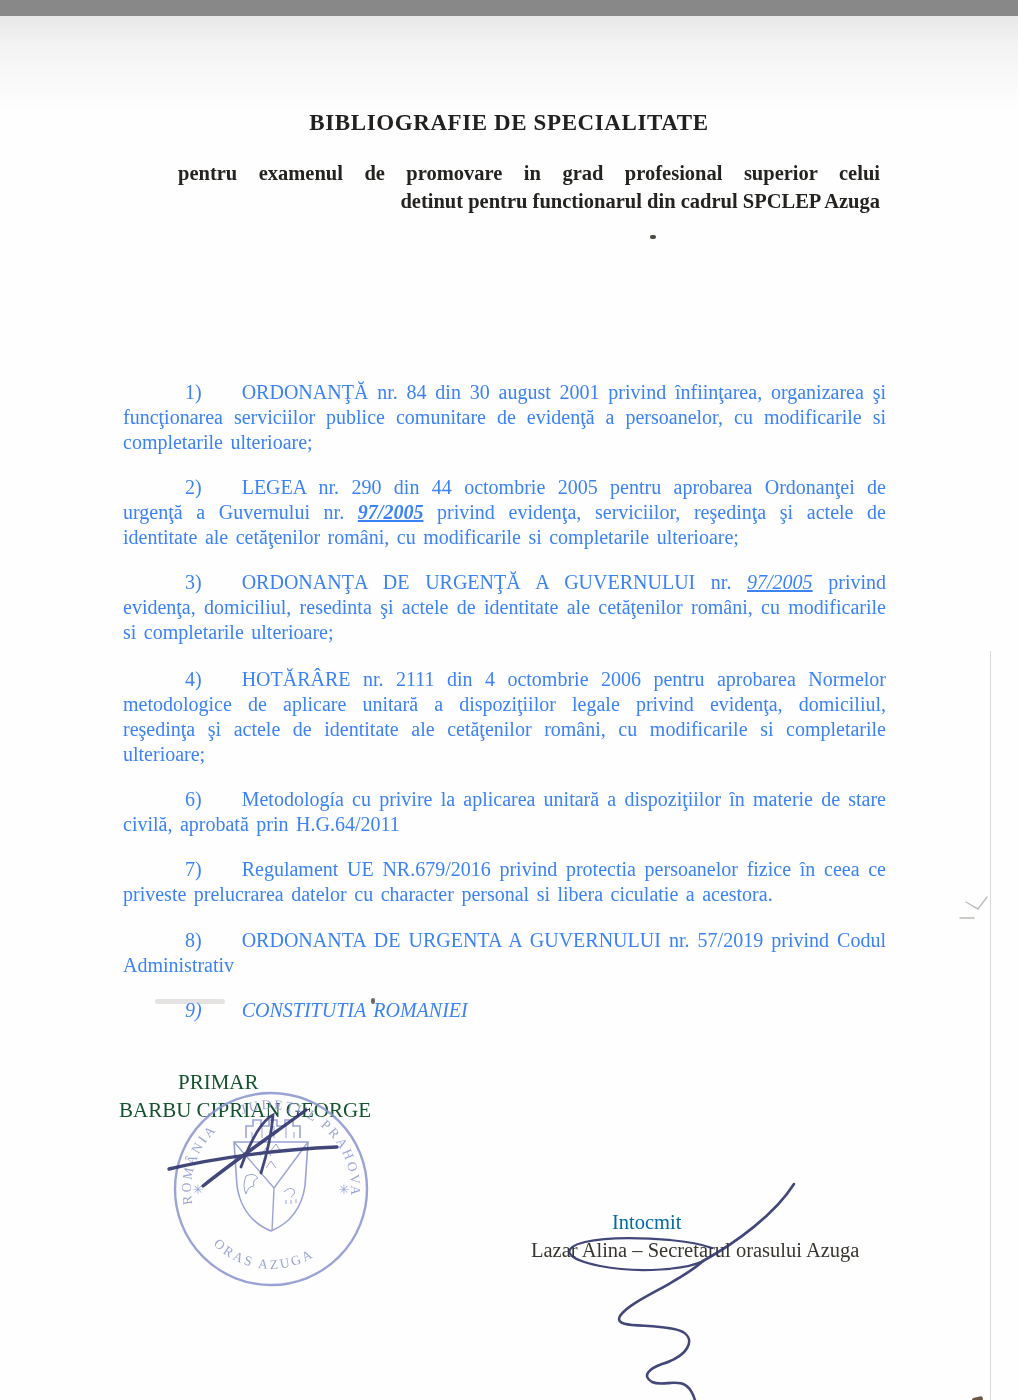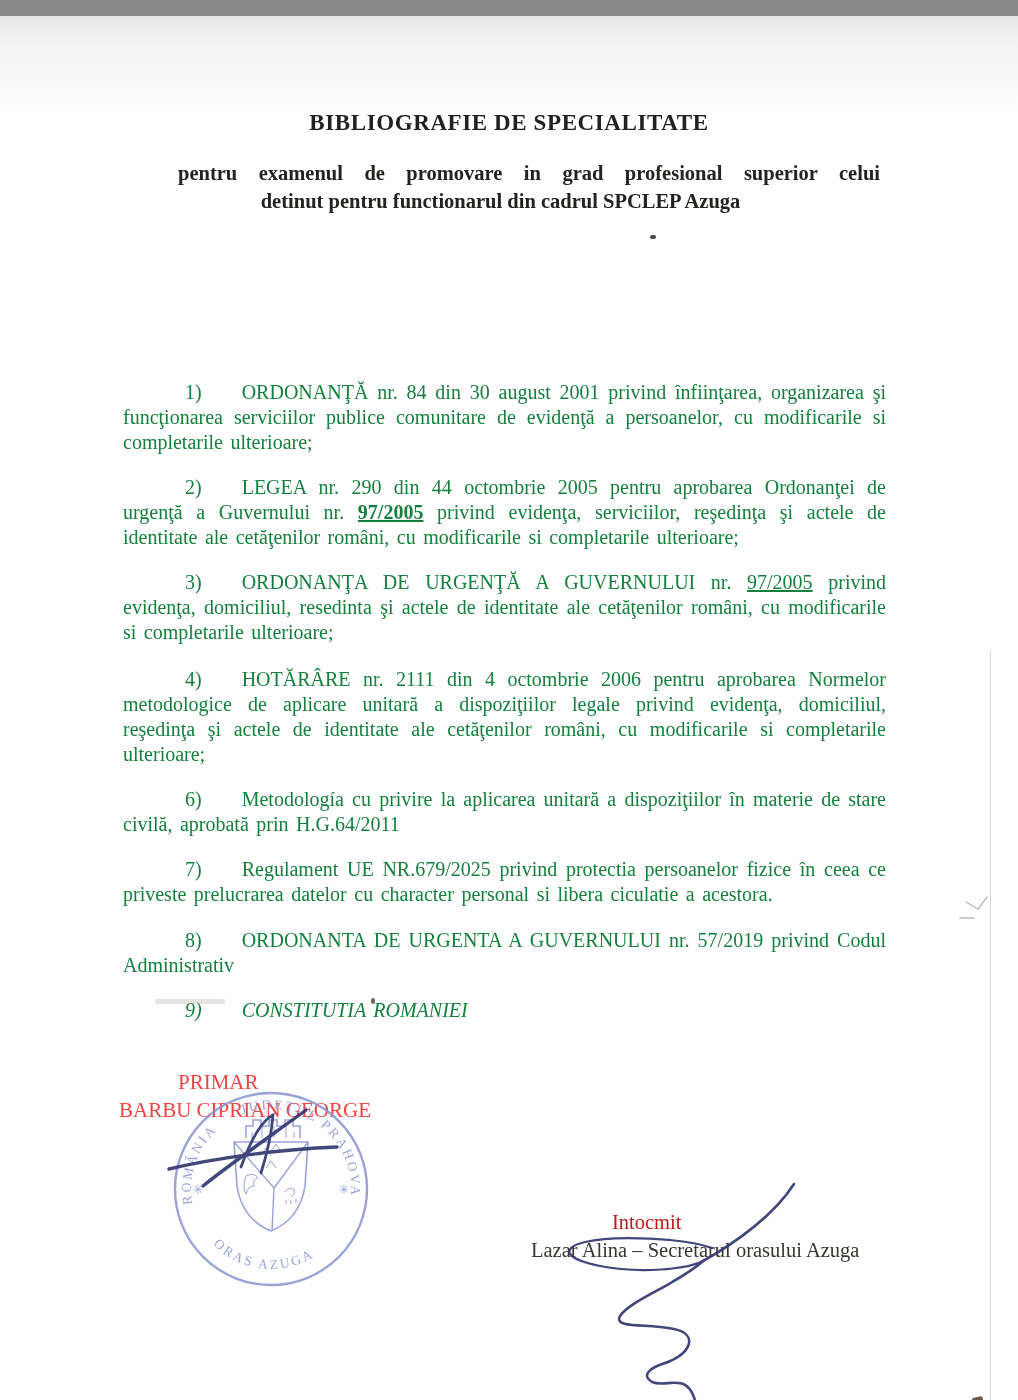--- a/index.html
+++ b/index.html
@@ -15,38 +15,38 @@
   }
   .doc-title{
     position:absolute; top:94px; left:0; width:100%; text-align:center;
     font-weight:bold; font-size:23px; letter-spacing:.6px; color:#222120;
   }
   .doc-subtitle{
     position:absolute; top:143px; left:121px; width:759px;
     font-weight:bold; font-size:20.5px; line-height:28px; color:#242320;
   }
   .doc-subtitle .l1{ text-indent:57px; text-align:justify; text-align-last:justify; }
-  .doc-subtitle .l2{ text-align:center; }
+  .doc-subtitle .l2{ text-align:right; }
   .bib{
     position:absolute; top:344px; left:123px; width:763px;
-    font-size:20px; line-height:25px; color:#15803d;
+    font-size:20px; line-height:25px; color:#3b82f6;
   }
   .bib-item{ text-align:justify; text-indent:62px; word-spacing:2.5px; }
   .bib-item:nth-child(4){ margin-top:22px; }
   .bib-item:nth-child(5){ margin-top:20px; }
   .bib-item:nth-child(7){ margin-top:21px; }
   .bib-item:nth-child(8){ margin-top:16px;font-style:italic; }
   .bib-item:nth-child(9){ margin-top:24px; }
   .bib-gap{ display:inline-block; width:40px; }
-  .b{ font-weight:bold; } .u{ text-decoration:underline; }
+  .b{ font-weight:bold; } .u{ text-decoration:underline;font-style:italic; }
   .sig-left{
-    position:absolute; left:119px; top:1052px; font-size:21px; line-height:28px; color:#ef4444;
+    position:absolute; left:119px; top:1052px; font-size:21px; line-height:28px; color:#14532d;
   }
   .sig-left .role{ padding-left:59px; }
-  .prepared-label{ position:absolute; left:612px; top:1195px; font-size:20.5px; color:#b91c1c; }
+  .prepared-label{ position:absolute; left:612px; top:1195px; font-size:20.5px; color:#0369a1; }
   .prepared-name{ position:absolute; left:531px; top:1223px; font-size:20.5px; color:#39362f; }
   .stamp-svg{ position:absolute; left:162px; top:1064px; width:218px; height:218px; opacity:.85; }
   .ink-svg{ position:absolute; left:0; top:0; width:1018px; height:1400px; pointer-events:none; }
   .scan-line{ position:absolute; left:990px; top:635px; width:1px; height:765px;
     background:rgba(170,170,170,.45); }
   .speck-a{ position:absolute; left:650px; top:219px; width:6px; height:4px; background:#4d4a45; border-radius:2px; }
   .speck-b{ position:absolute; left:371px; top:982px; width:4px; height:6px; background:#6e6a63; border-radius:2px; }
   .speck-c{ position:absolute; left:972px; top:1381px; width:11px; height:5px; background:#6b5743; border-radius:3px; transform:rotate(-12deg); }
   .smudge{ position:absolute; left:155px; top:983px; width:70px; height:5px; background:rgba(150,148,145,.25); border-radius:3px; }
 </style>
@@ -67,21 +67,21 @@
 
     <p class="bib-item"><span class="bib-num">2)</span><span class="bib-gap"></span><span class="bib-text"><span>LEGEA nr. 290 din 44 octombrie 2005 pentru aprobarea Ordonanţei de urgenţă a Guvernului nr. </span><span class="b u">97/2005</span><span> privind evidenţa, serviciilor, reşedinţa şi actele de identitate ale cetăţenilor români, cu modificarile si completarile ulterioare;</span></span></p>
 
     <p class="bib-item"><span class="bib-num">3)</span><span class="bib-gap"></span><span class="bib-text"><span>ORDONANŢA DE URGENŢĂ A GUVERNULUI nr. </span><span class="u">97/2005</span><span> privind evidenţa, domiciliul, resedinta şi actele de identitate ale cetăţenilor români, cu modificarile si completarile ulterioare;</span></span></p>
 
     <p class="bib-item"><span class="bib-num">4)</span><span class="bib-gap"></span><span class="bib-text"><span>HOTĂRÂRE nr. 2111 din 4 octombrie 2006 pentru aprobarea Normelor metodologice de aplicare unitară a dispoziţiilor legale privind evidenţa, domiciliul, reşedinţa şi actele de identitate ale cetăţenilor români, cu modificarile si completarile ulterioare;</span></span></p>
 
 
     <p class="bib-item"><span class="bib-num">6)</span><span class="bib-gap"></span><span class="bib-text"><span>Metodología cu privire la aplicarea unitară a dispoziţiilor în materie de stare civilă,  aprobată prin H.G.64/2011</span></span></p>
 
-    <p class="bib-item"><span class="bib-num">7)</span><span class="bib-gap"></span><span class="bib-text"><span>Regulament UE NR.679/2025 privind protectia persoanelor fizice în ceea ce priveste prelucrarea datelor cu character personal si libera ciculatie a acestora.</span></span></p>
+    <p class="bib-item"><span class="bib-num">7)</span><span class="bib-gap"></span><span class="bib-text"><span>Regulament UE NR.679/2016 privind protectia persoanelor fizice în ceea ce priveste prelucrarea datelor cu character personal si libera ciculatie a acestora.</span></span></p>
 
     <p class="bib-item"><span class="bib-num">8)</span><span class="bib-gap"></span><span class="bib-text"><span>ORDONANTA DE URGENTA A GUVERNULUI nr. 57/2019 privind Codul Administrativ</span></span></p>
 
     <p class="bib-item"><span class="bib-num">9)</span><span class="bib-gap"></span><span class="bib-text"><span>CONSTITUTIA ROMANIEI</span></span></p>
   </div>
 
   <div class="sig-left">
     <div class="role">PRIMAR</div>
     <div class="name">BARBU CIPRIAN GEORGE</div>
   </div>

